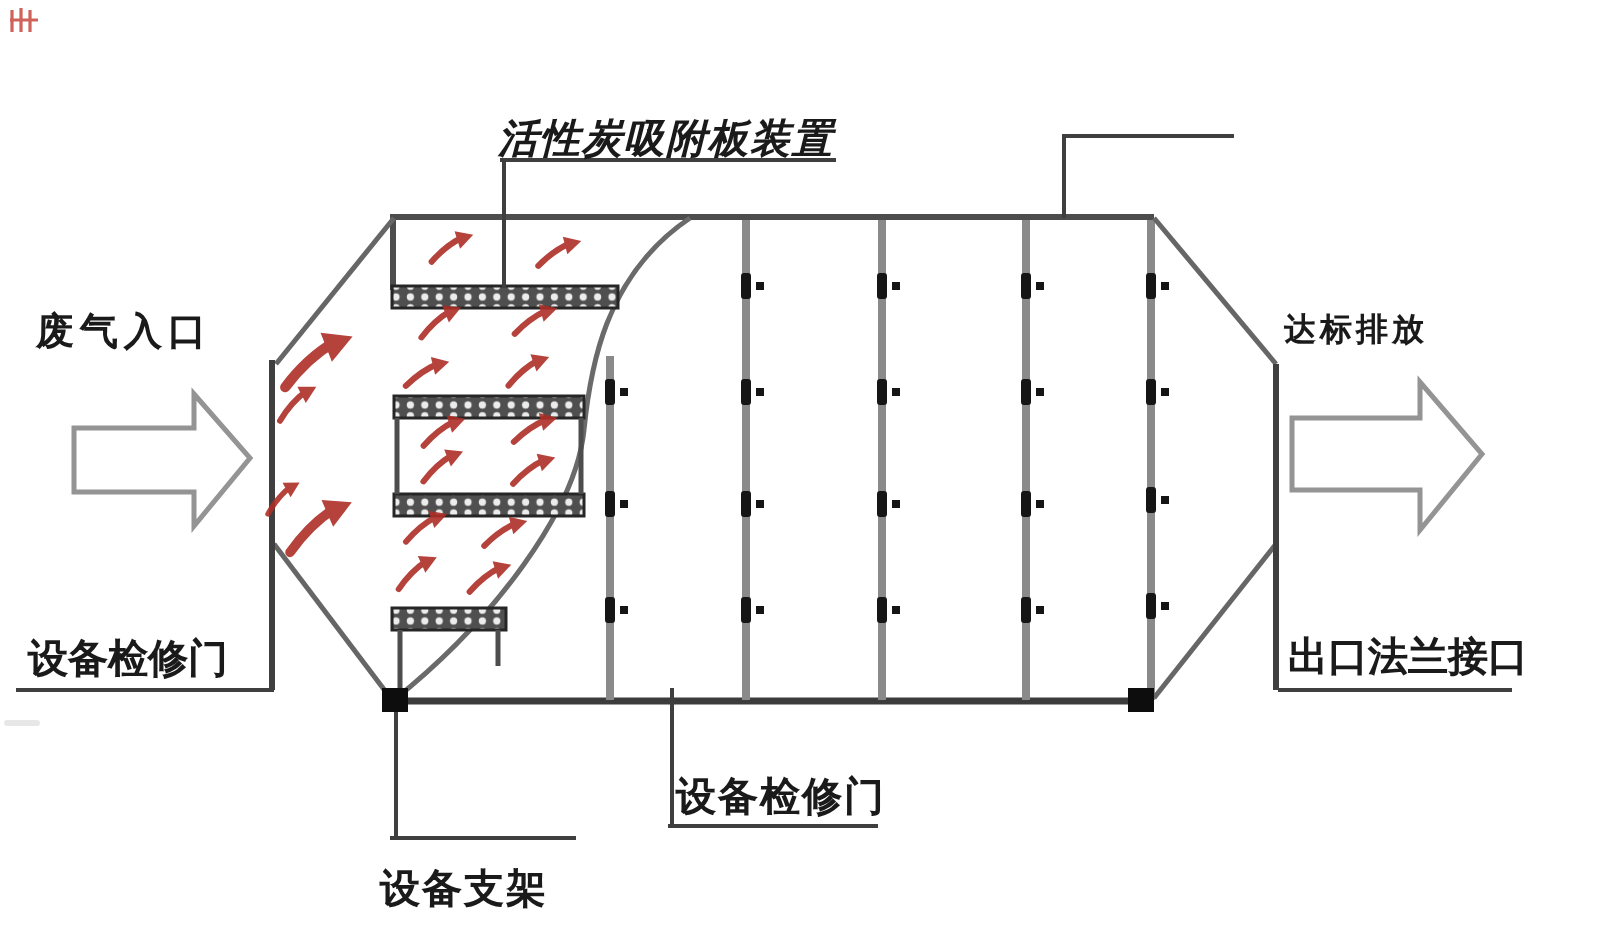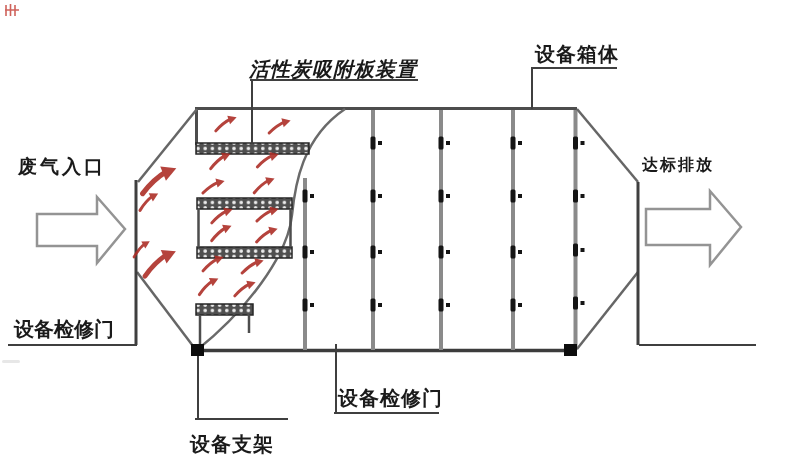--- a/index.html
+++ b/index.html
@@ -162,24 +162,24 @@
 
       <line x1="334" y1="413" x2="439" y2="413"></line>
       <line x1="336" y1="413" x2="336" y2="344"></line>
     </g>
   </svg>
 
   <div class="lbl lbl-26" style="left:18px;top:156px;">废气入口</div>
 
   <div class="lbl lbl-20" style="left:249px;top:58px;font-style:italic;">活性炭吸附板装置</div>
 
-  <div class="lbl lbl-20" style="left:535px;top:43px;">设备箱体</div>
 
   <div class="lbl lbl-24" style="left:642px;top:156px;">达标排放</div>
 
   <div class="lbl lbl-20" style="left:14px;top:318px;letter-spacing:0;">设备检修门</div>
 
+  <div class="lbl lbl-20" style="left:644px;top:317px;letter-spacing:0;">出口法兰接口</div>
 
   <div class="lbl lbl-20" style="left:190px;top:394px;margin-top:39px;">设备支架</div>
 
   <div class="lbl lbl-20" style="left:338px;top:387px;">设备检修门</div>
 
 </div>
 
 </body></html>

